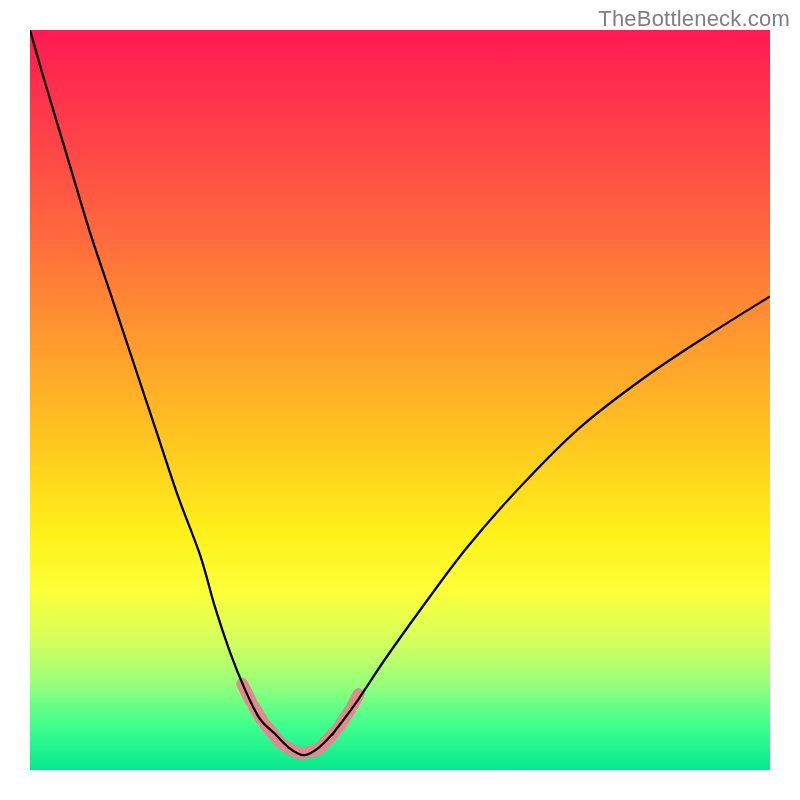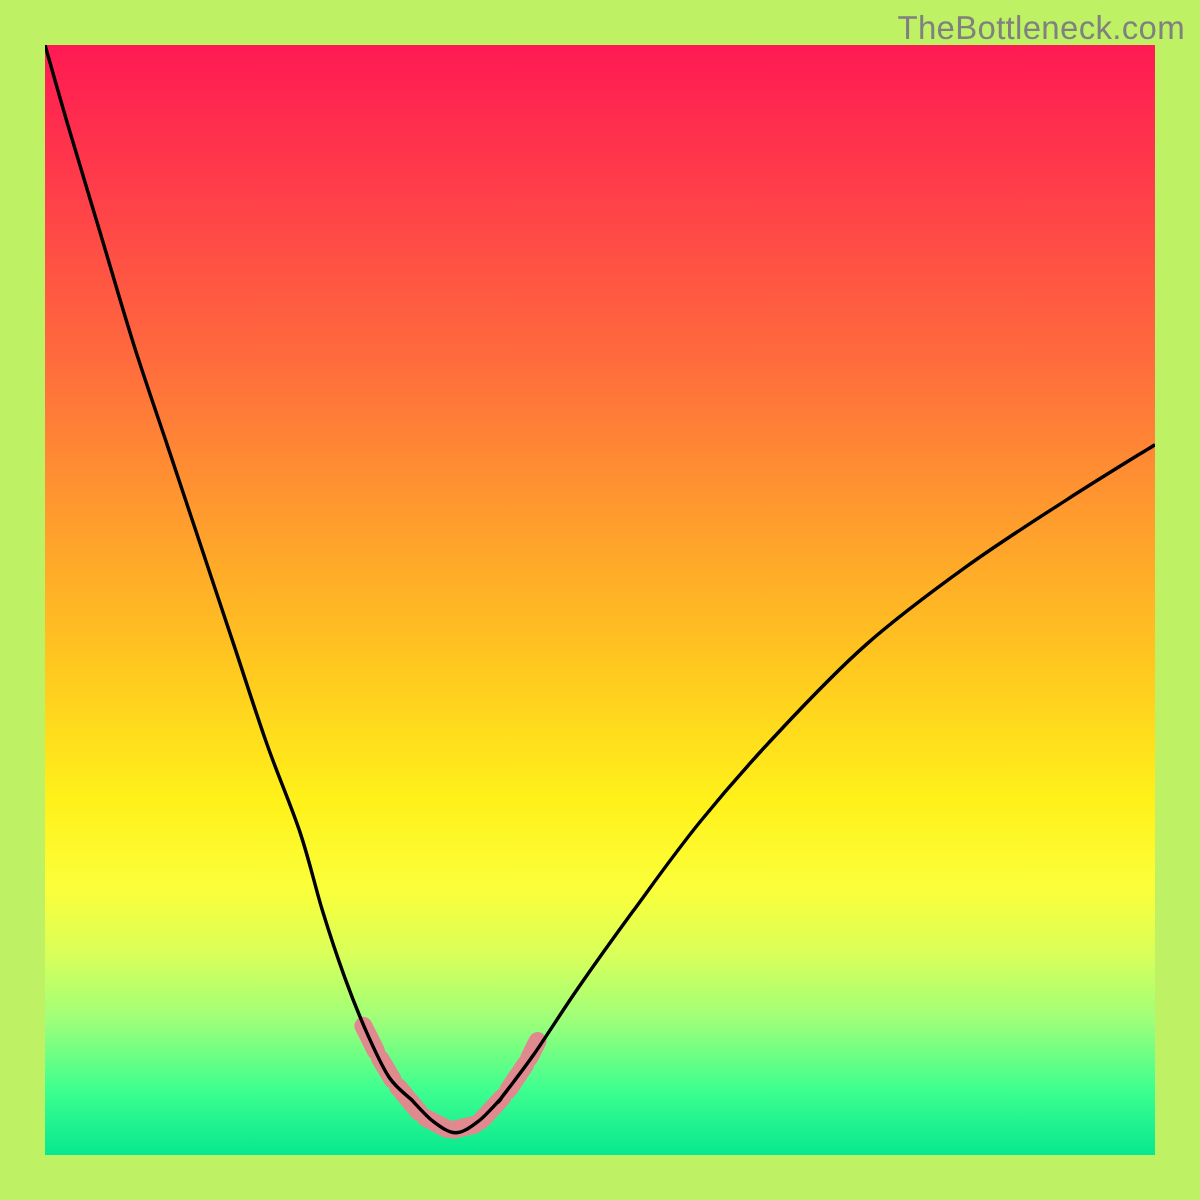--- a/index.html
+++ b/index.html
@@ -3,21 +3,21 @@
 <meta charset="utf-8">
 <style>
   * { margin: 0; padding: 0; box-sizing: border-box; }
   html, body { width: 800px; height: 800px; overflow: hidden; }
   body { background: #000; font-family: Arial, Helvetica, sans-serif; }
 
   .frame {
     position: absolute;
     left: 0; top: 0;
     width: 800px; height: 800px;
-    background: #bef264;
+    background: #ffffff;
   }
 
   .plot-area {
     position: absolute;
     left: 30px; top: 30px;
     width: 740px; height: 740px;
     overflow: hidden;
     background: linear-gradient(
       to bottom,
       #ff1a53 0%,

